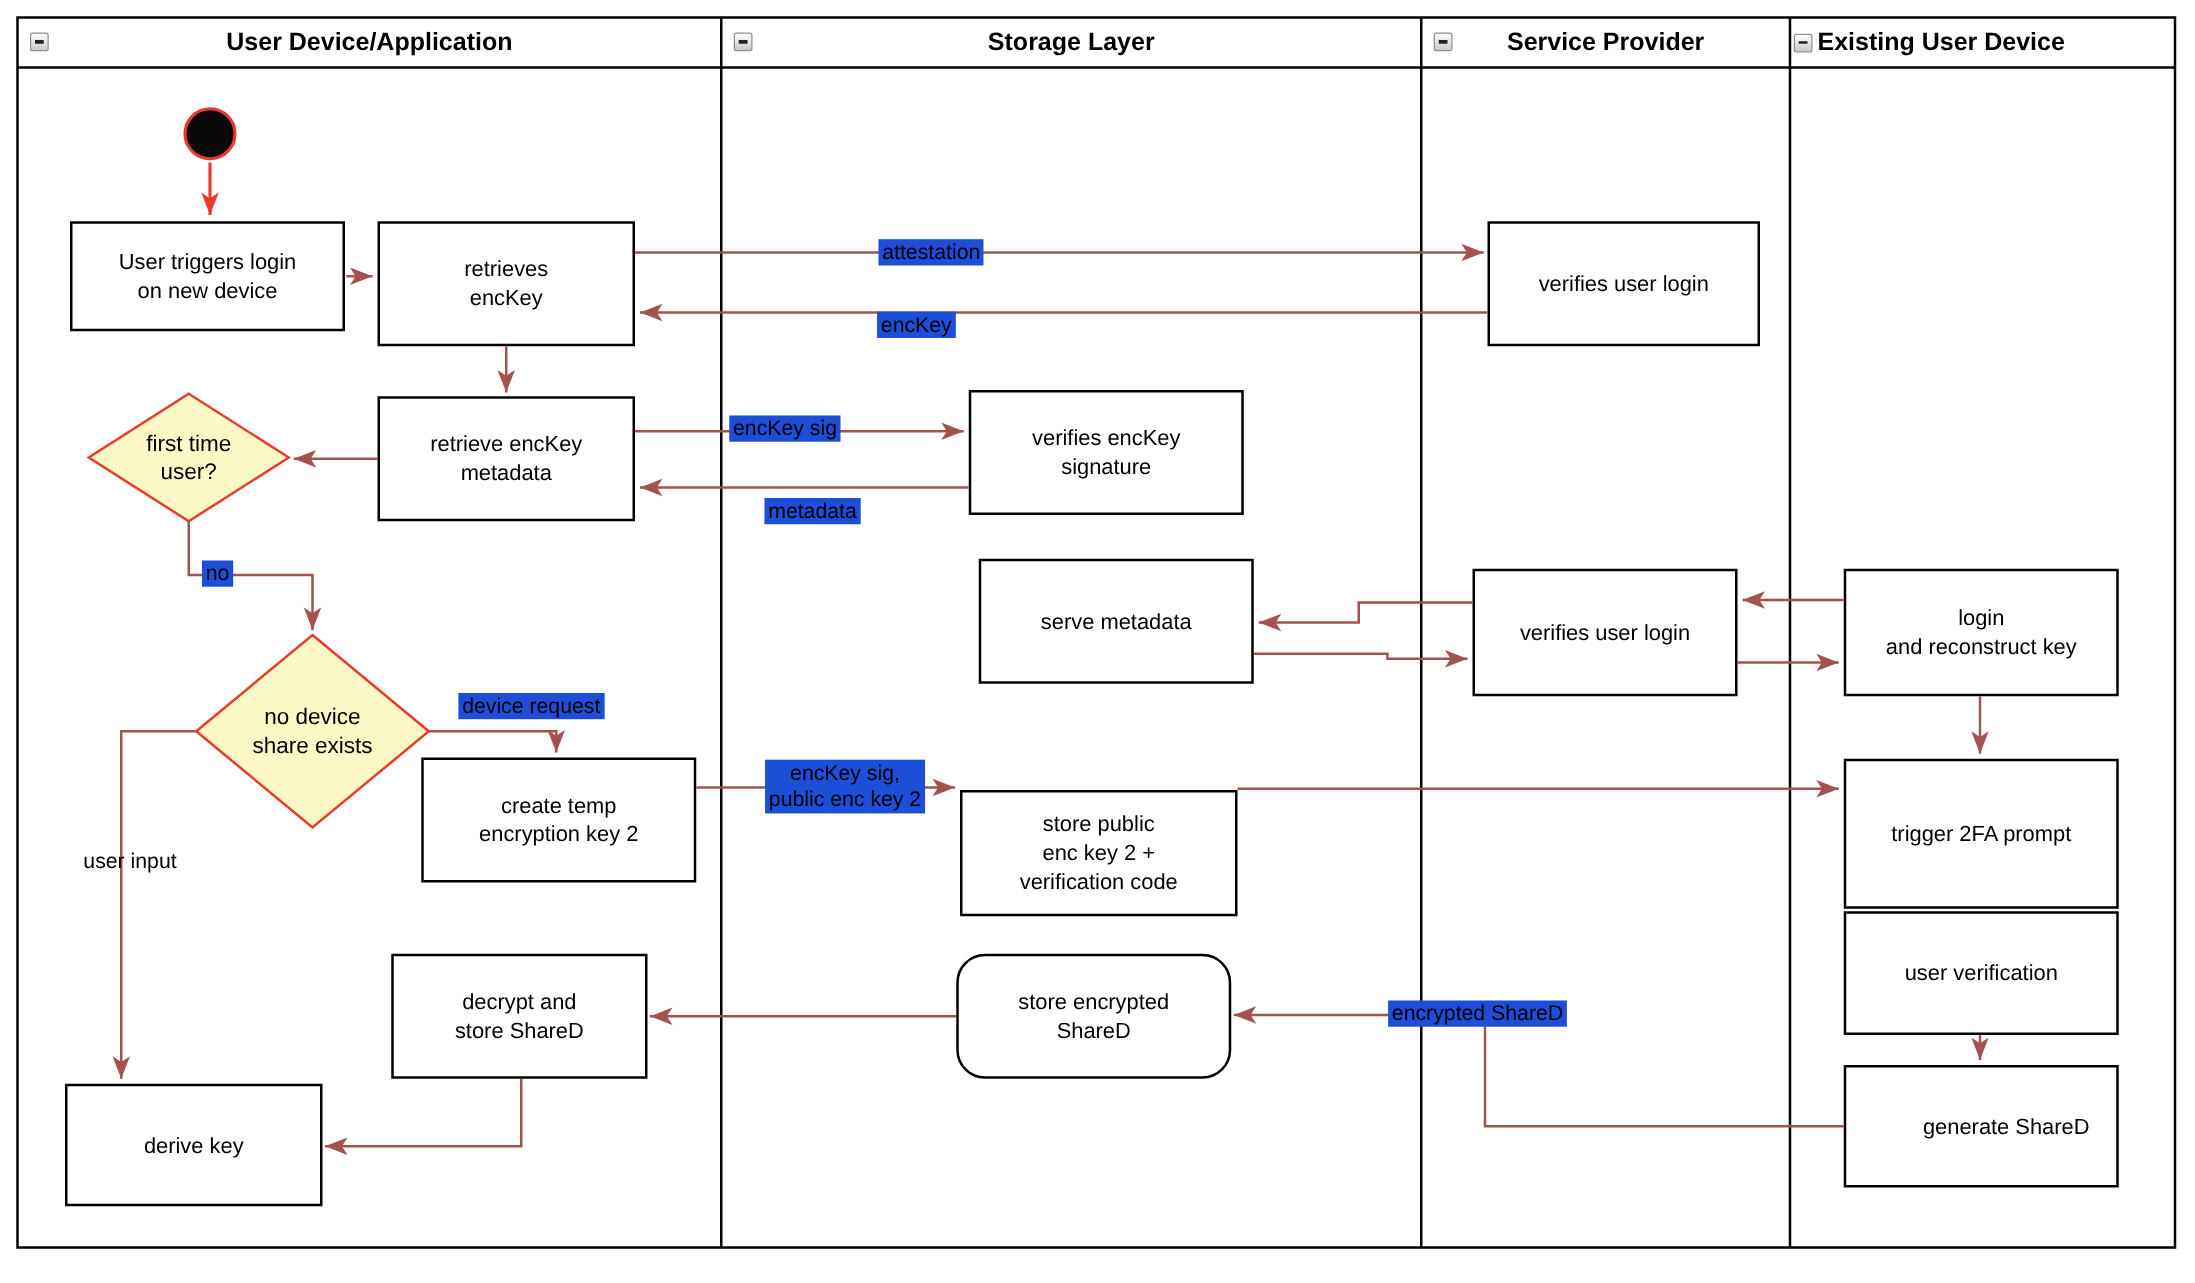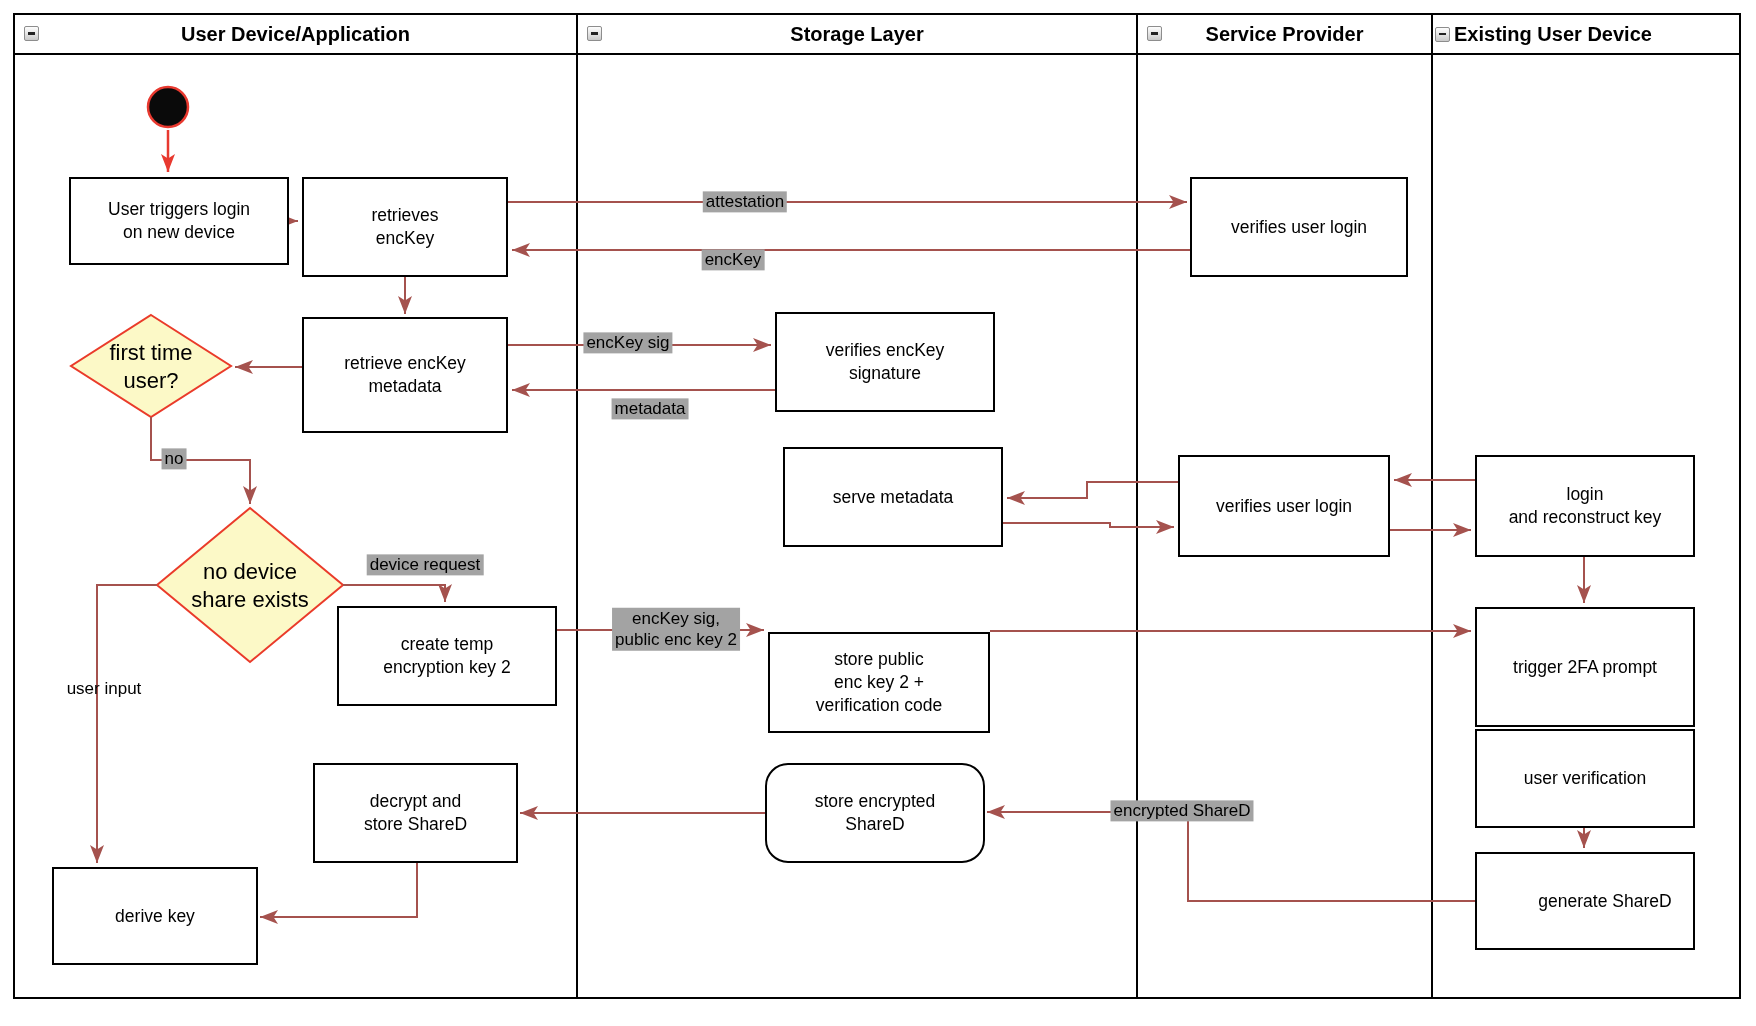--- a/index.html
+++ b/index.html
@@ -27,25 +27,25 @@
   .hdr-left .collapse-icon{position:static;margin:0 4px 0 3px;flex:0 0 auto;}
   .hdr-left{justify-content:flex-start;}
 
   .node{
     position:absolute;border:2px solid #000;background:#fff;box-sizing:border-box;
     display:flex;align-items:center;justify-content:center;text-align:center;
     font-size:17.5px;line-height:1.3;white-space:pre-line;
   }
   .diamond-label{
     position:absolute;display:flex;align-items:center;justify-content:center;text-align:center;
-    font-size:22px;line-height:1.25;white-space:pre-line;transform:translate(-50%,-50%);
+    font-size:18px;line-height:1.25;white-space:pre-line;transform:translate(-50%,-50%);
   }
   .edge-label{
     position:absolute;transform:translate(-50%,-50%);font-size:17px;line-height:1.25;
-    white-space:pre-line;text-align:center;background:#a3a3a3;padding:0 3px;
+    white-space:pre-line;text-align:center;background:#1d4ed8;padding:0 3px;
   }
   .edge-label.no-bg{background:transparent;padding:0;}
 </style>
 </head>
 <body>
 
 <div id="canvas">
 
   <svg class="layer">
     <defs>
@@ -111,25 +111,25 @@
       </div>
     <span class="hdr-title">Existing User Device</span>
   </div>
   <div class="hdr" style="left:1137px;width:295px;">
     <div class="collapse-icon">
         <div class="minus-bar"></div>
       </div>
     <span class="hdr-title">Service Provider</span>
   </div>
 
-  <div class="node" style="left:69px;top:177px;width:220px;height:88px;">User triggers login
+  <div class="node" style="left:56px;top:177px;width:220px;height:88px;">User triggers login
 on new device</div>
   <div class="node" style="left:302px;top:177px;width:206px;height:100px;">retrieves
 encKey</div>
-  <div class="node" style="left:302px;top:317px;width:206px;height:116px;">retrieve encKey
+  <div class="node" style="left:302px;top:317px;width:206px;height:100px;">retrieve encKey
 metadata</div>
   <div class="node" style="left:337px;top:606px;width:220px;height:100px;">create temp
 encryption key 2</div>
   <div class="node" style="left:52px;top:867px;width:206px;height:98px;">derive key</div>
   <div class="node" style="left:313px;top:763px;width:205px;height:100px;">decrypt and
 store ShareD</div>
 
   <div class="node" style="left:775px;top:312px;width:220px;height:100px;">verifies encKey
 signature</div>
   <div class="node" style="left:783px;top:447px;width:220px;height:100px;">serve metadata</div>

